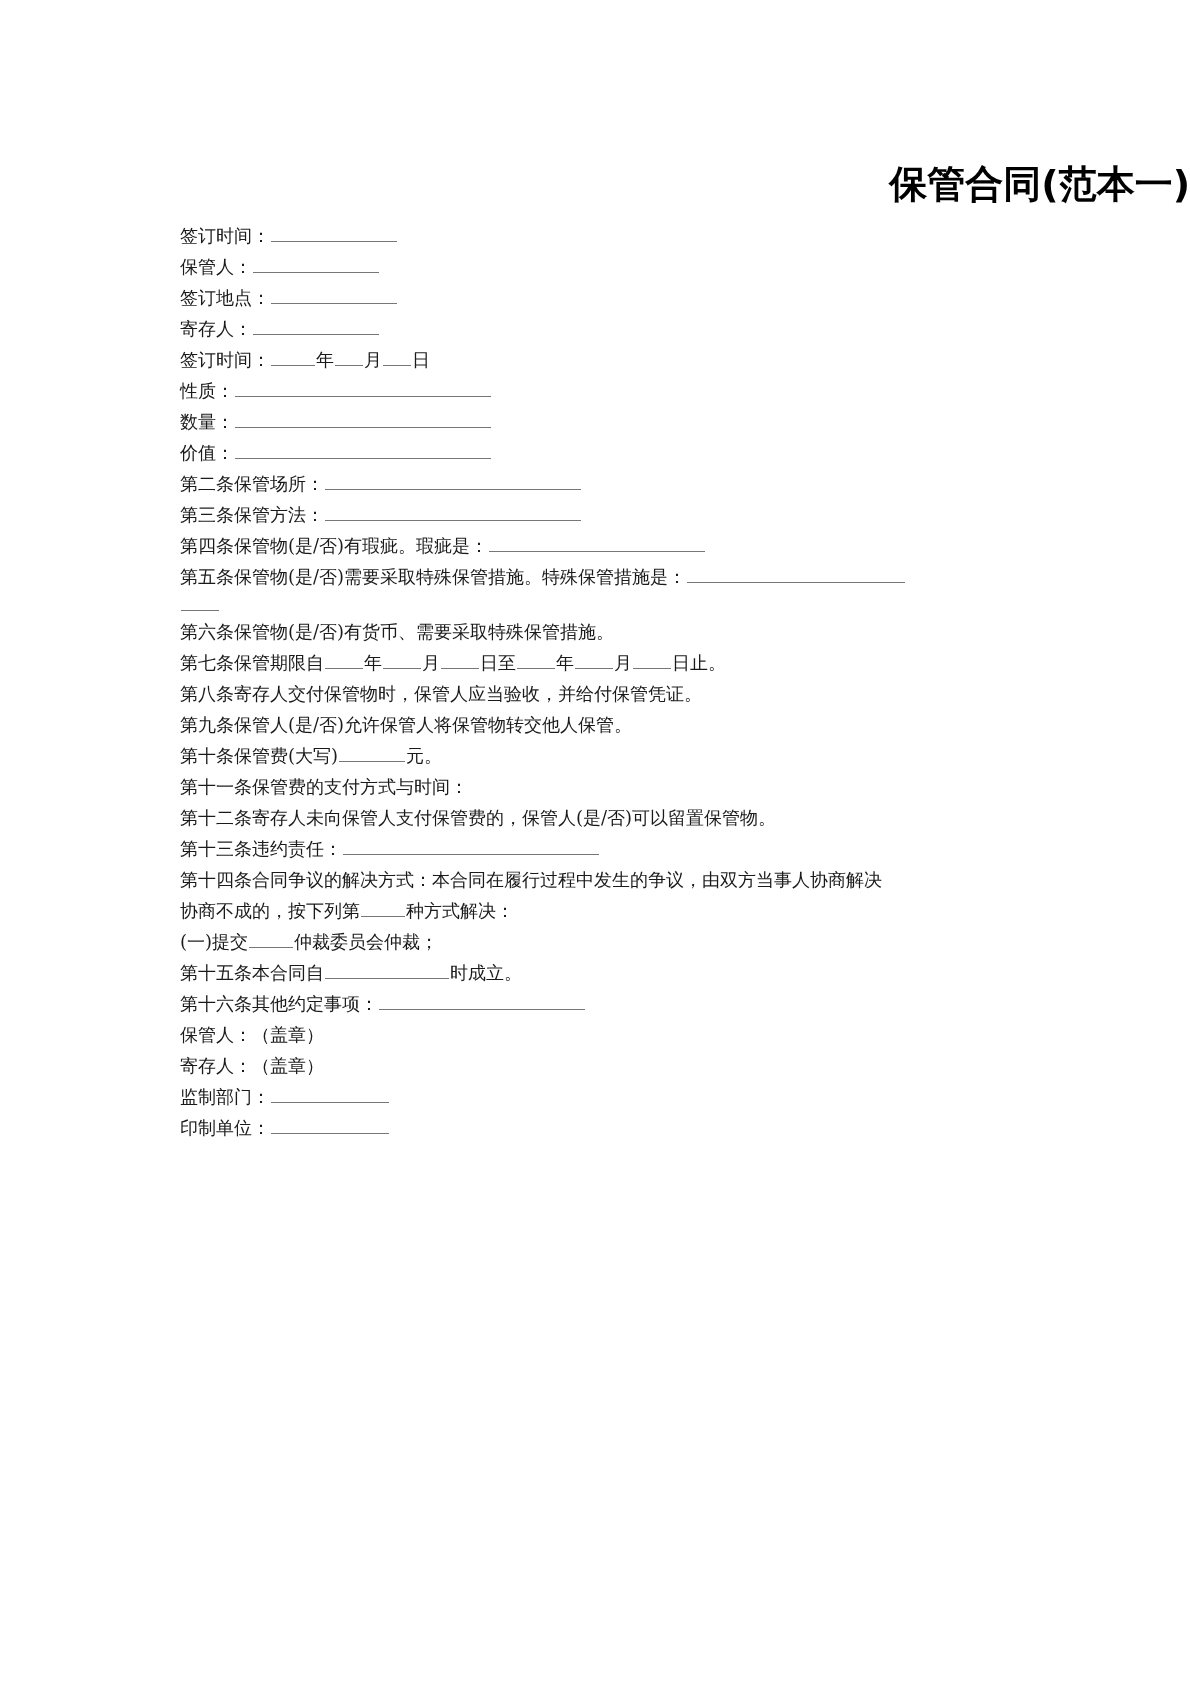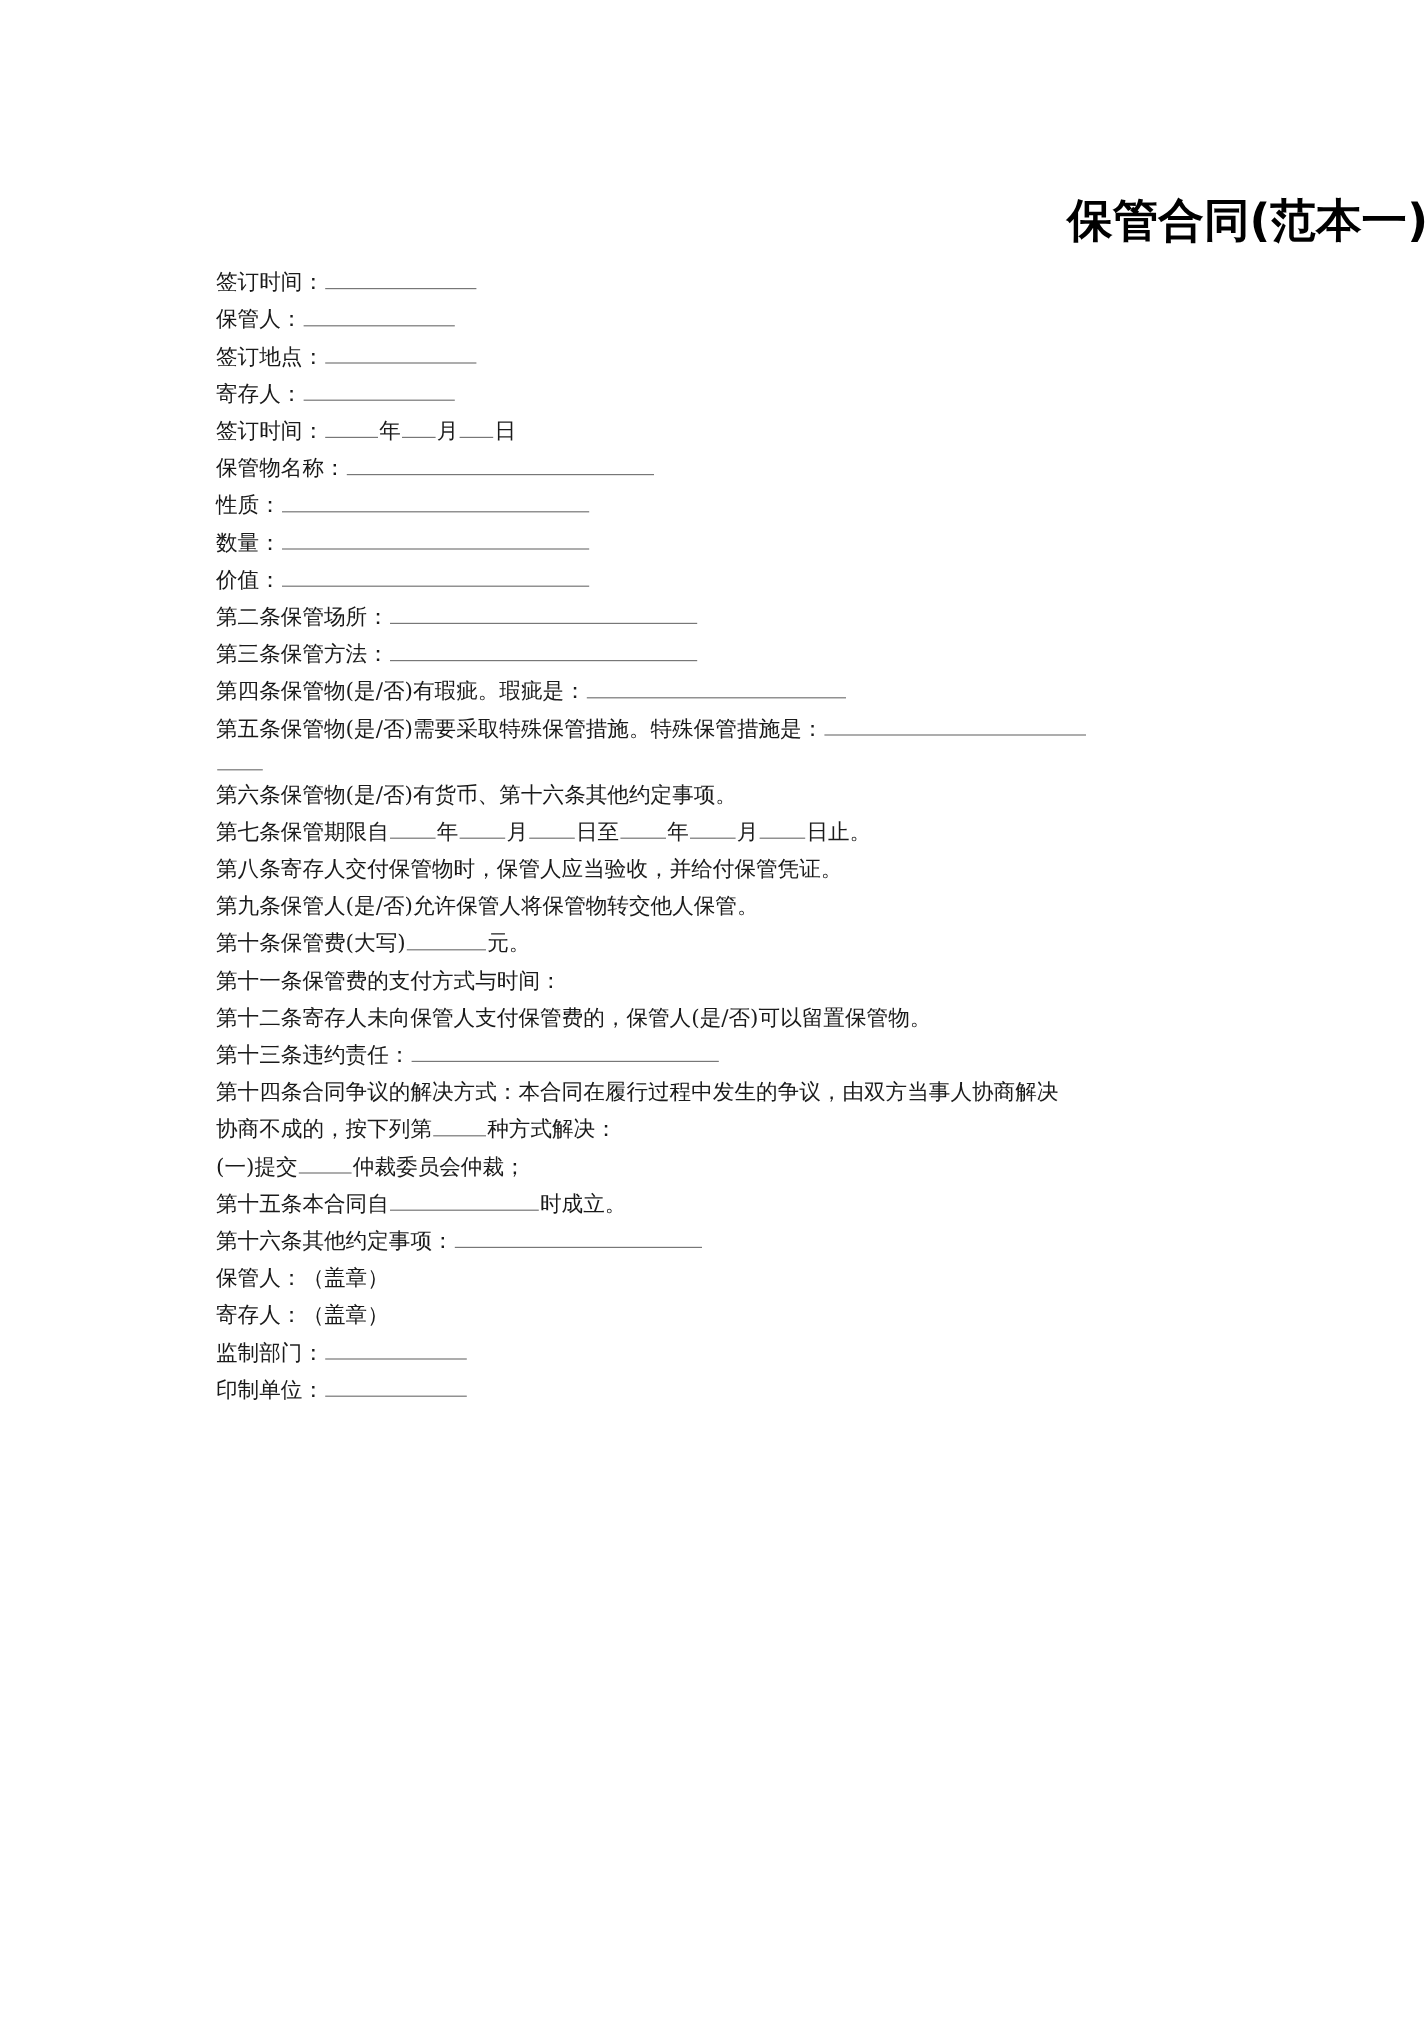--- a/index.html
+++ b/index.html
@@ -85,23 +85,20 @@
       <span>签订地点：</span><span class="blank" style="width:126px"></span>
     </div>
     <div class="line">
       <span>寄存人：</span><span class="blank" style="width:126px"></span>
     </div>
     <div class="line">
       <span>签订时间：</span><span class="blank" style="width:44px"></span><span>年</span><span class="blank" style="width:28px"></span><span>月</span><span class="blank" style="width:28px"></span><span>日</span>
     </div>
 
     <div class="line">
-      <span>保管物名称：</span><span class="blank" style="width:256px"></span>
-    </div>
-    <div class="line">
       <span>性质：</span><span class="blank" style="width:256px"></span>
     </div>
     <div class="line">
       <span>数量：</span><span class="blank" style="width:256px"></span>
     </div>
     <div class="line">
       <span>价值：</span><span class="blank" style="width:256px"></span>
     </div>
 
     <div class="line">
@@ -113,21 +110,21 @@
     <div class="line">
       <span>第四条保管物(是/否)有瑕疵。瑕疵是：</span><span class="blank" style="width:216px"></span>
     </div>
     <div class="line">
       <span>第五条保管物(是/否)需要采取特殊保管措施。特殊保管措施是：</span><span class="blank" style="width:218px"></span>
     </div>
     <div class="wrap-blank-line">
       <span class="blank" style="width:38px"></span>
     </div>
 
-    <div class="line">第六条保管物(是/否)有货币、第十六条其他约定事项。</div>
+    <div class="line">第六条保管物(是/否)有货币、需要采取特殊保管措施。</div>
     <div class="line">
       <span>第七条保管期限自</span><span class="blank" style="width:38px"></span><span>年</span><span class="blank" style="width:38px"></span><span>月</span><span class="blank" style="width:38px"></span><span>日至</span><span class="blank" style="width:38px"></span><span>年</span><span class="blank" style="width:38px"></span><span>月</span><span class="blank" style="width:38px"></span><span>日止。</span>
     </div>
     <div class="line">第八条寄存人交付保管物时，保管人应当验收，并给付保管凭证。</div>
     <div class="line">第九条保管人(是/否)允许保管人将保管物转交他人保管。</div>
     <div class="line">
       <span>第十条保管费(大写)</span><span class="blank" style="width:66px"></span><span>元。</span>
     </div>
     <div class="line">第十一条保管费的支付方式与时间：</div>
     <div class="line">第十二条寄存人未向保管人支付保管费的，保管人(是/否)可以留置保管物。</div>

